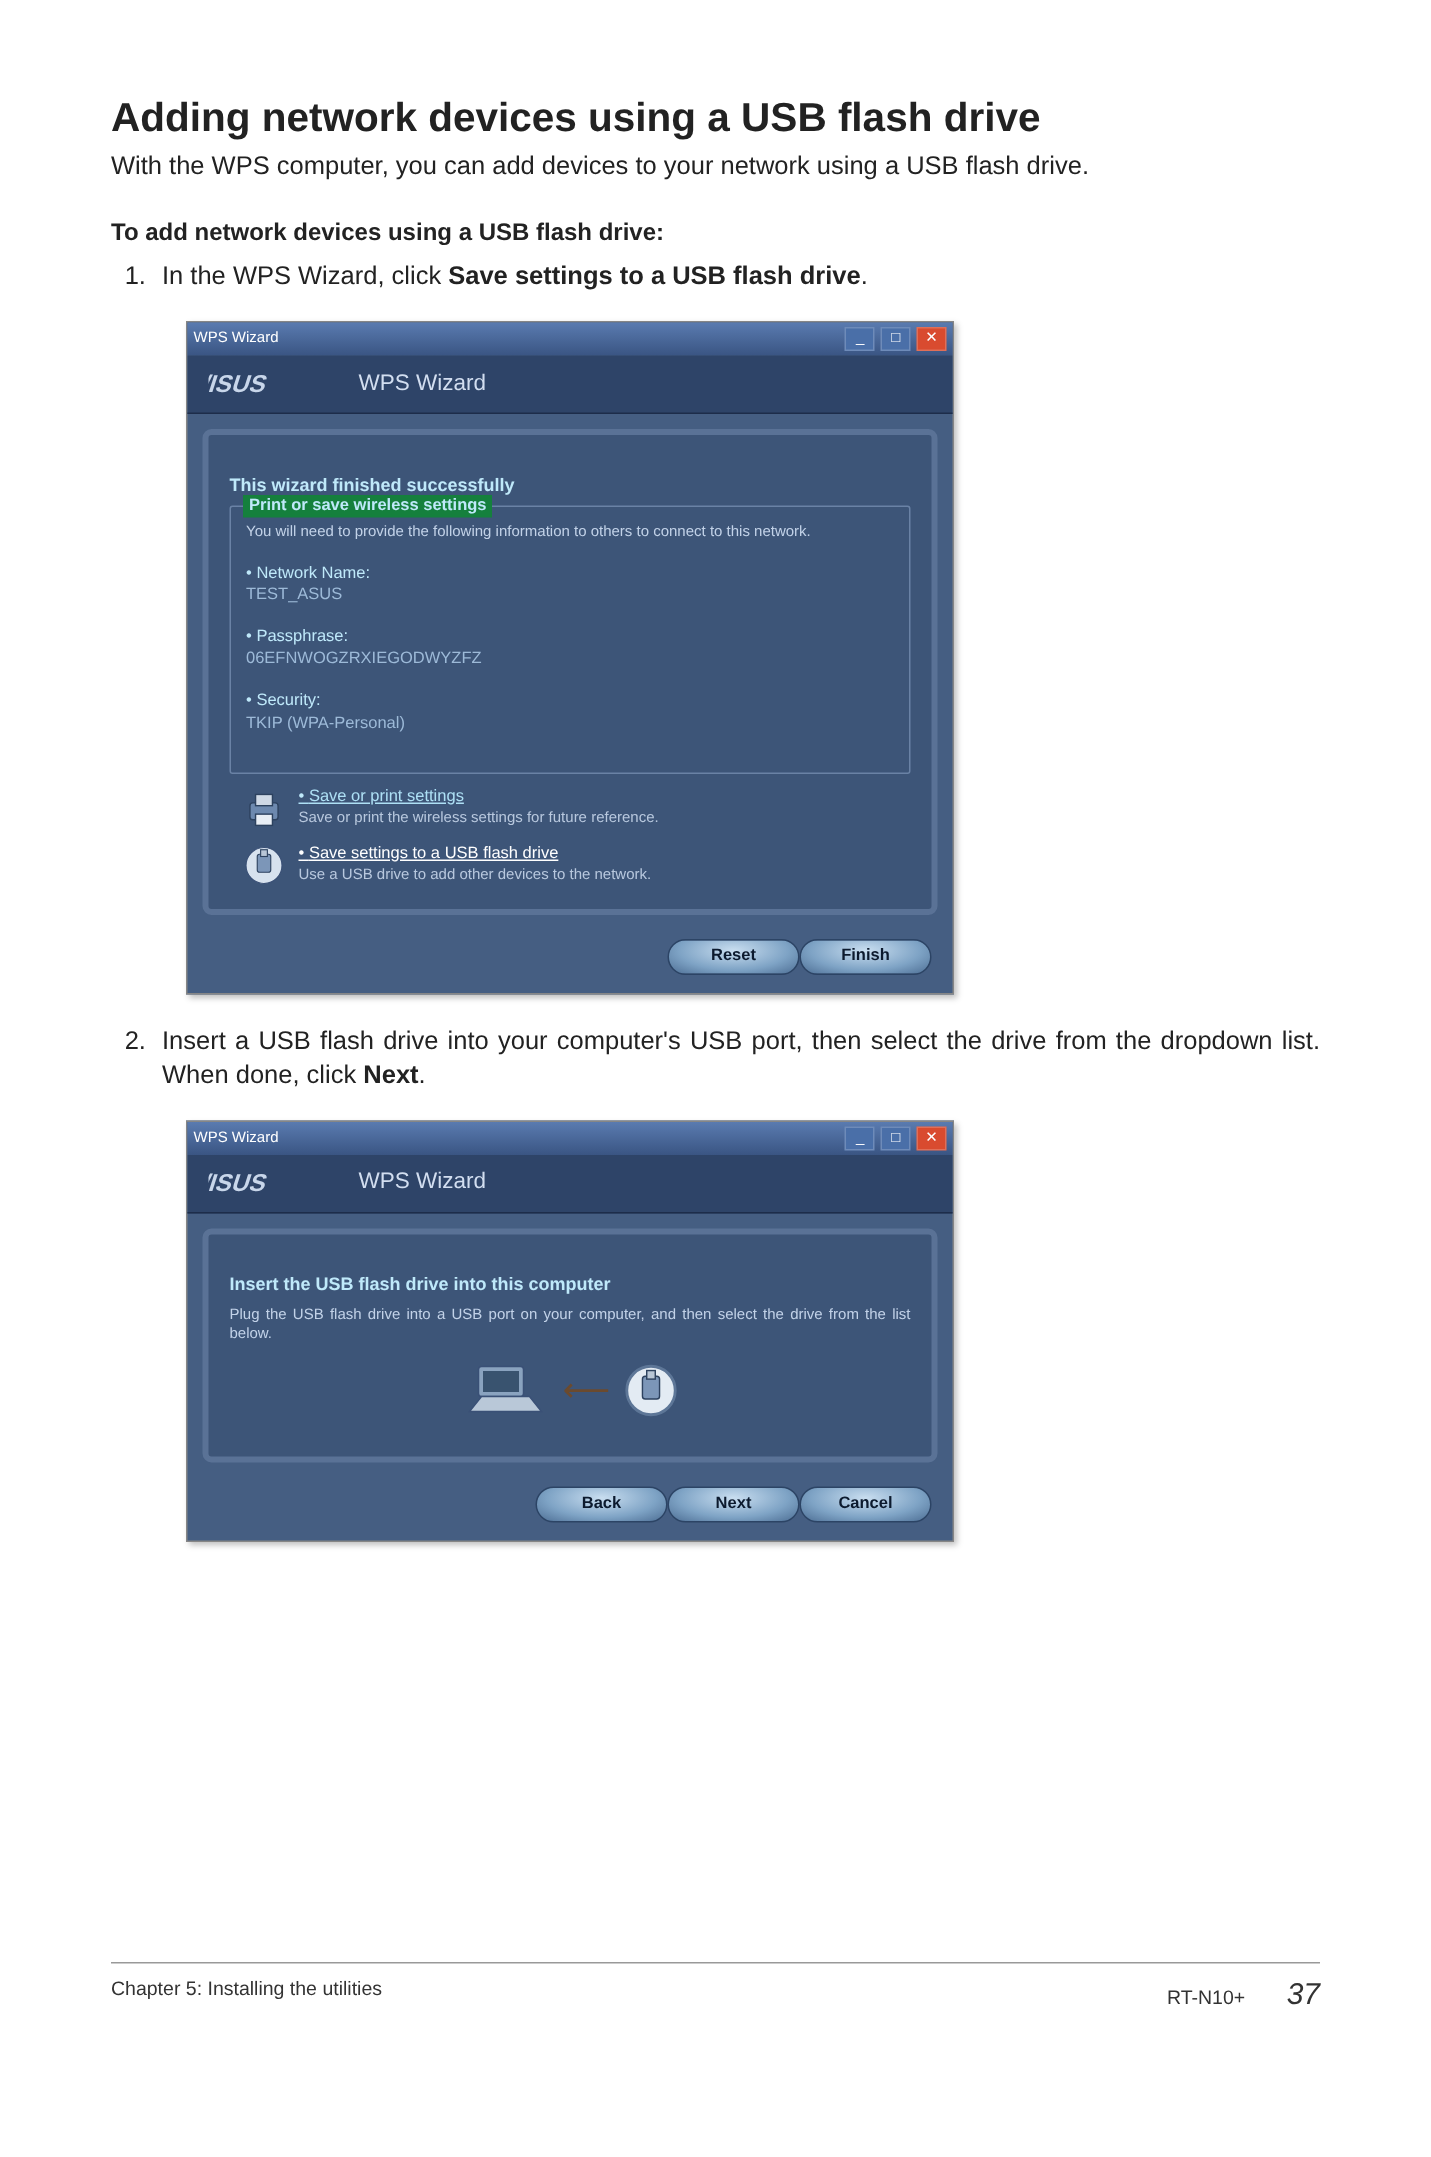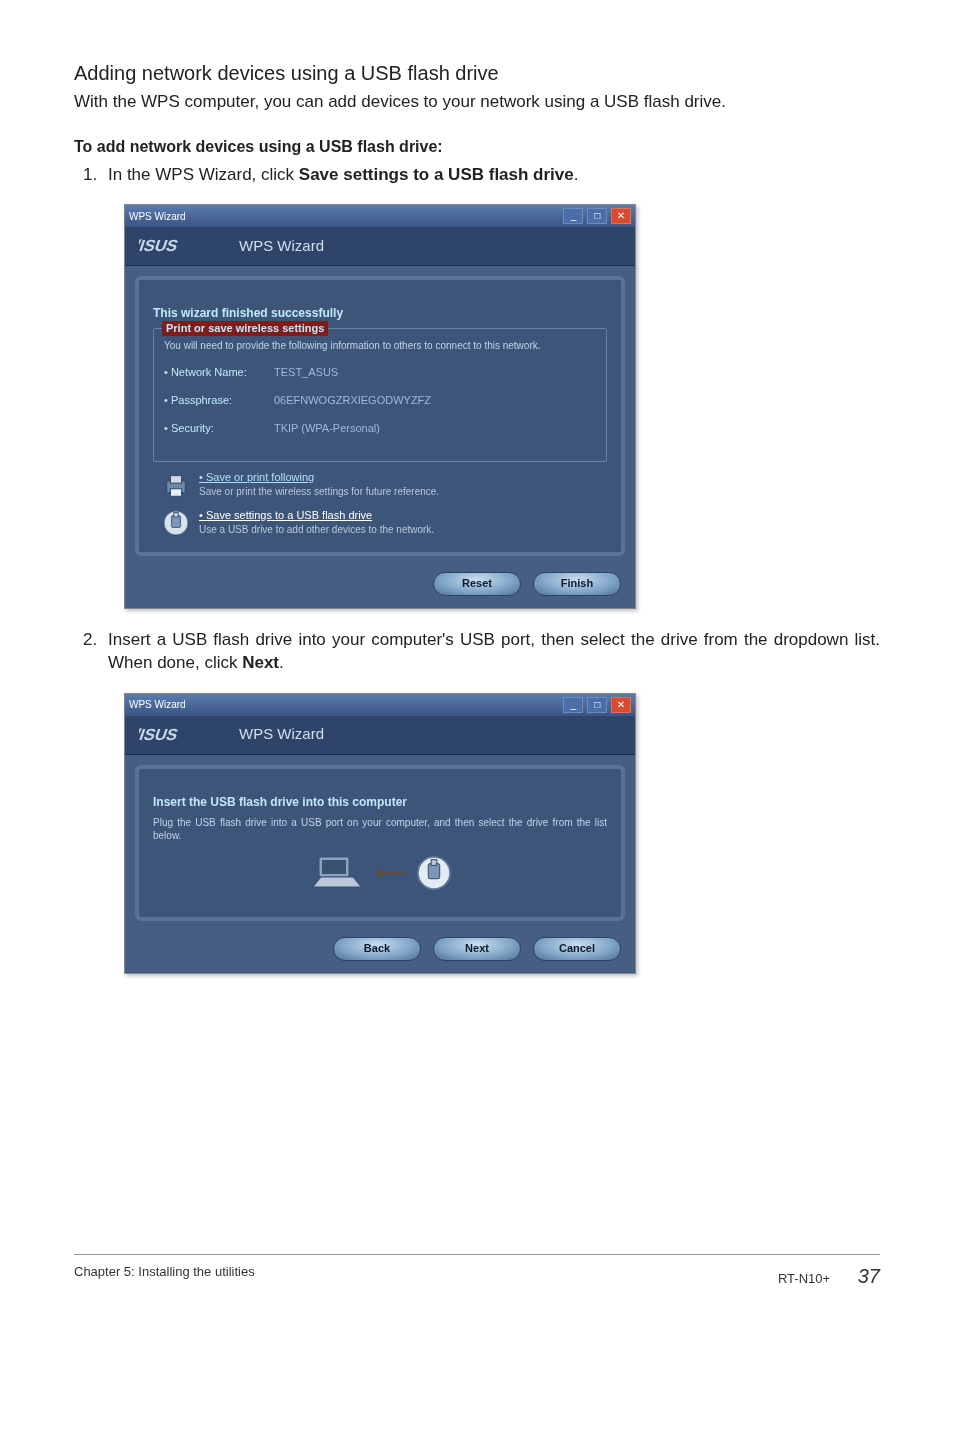--- a/index.html
+++ b/index.html
@@ -1,18 +1,18 @@
 <!DOCTYPE html>
 <html><head>
 <meta charset="utf-8">
 <style>
   html,body{margin:0;padding:0;background:#fff;}
   body{font-family:Arial,Helvetica,sans-serif;color:#222;font-size:17px;line-height:1.35;
        width:954px;min-height:1438px;box-sizing:border-box;padding:60px 74px 40px 74px;position:relative;}
-  h2{font-size:20px;font-weight:normal;margin:0 0 4px 0;}
+  h2{font-size:27px;font-weight:bold;margin:0 0 4px 0;}
   p{margin:4px 0 18px 0;}
   .bold{font-weight:bold;}
   .sub{font-size:16px;margin:22px 0 6px 0;}
   ol{margin:0;padding-left:28px;}
   ol>li{margin-bottom:20px;padding-left:6px;}
   .sc-wrap{margin:18px 0 16px 16px;}
   .sc{border:1px solid #868686;box-shadow:2px 2px 4px rgba(0,0,0,.25);width:510px;background:#455e82;position:relative;}
   .titlebar{height:22px;background:linear-gradient(#5a7bb0,#3a5583);display:flex;align-items:center;
             color:#fff;font-size:10px;padding:0 4px;justify-content:space-between;}
   .tb-btns span{display:inline-block;width:18px;height:14px;margin-left:1px;font-size:10px;
@@ -21,33 +21,33 @@
   .tb-max{background:#4a6fa8;}
   .tb-close{background:#d94b2f;}
   .brand{background:#2e4468;height:38px;display:flex;align-items:center;padding-left:14px;
          border-bottom:1px solid #1d2d4a;}
   .brand svg{height:22px;}
   .brand-text{color:#d2def0;font-size:15px;margin-left:12px;}
   .panel{background:#3d5578;border:4px solid #5a7296;border-radius:6px;margin:10px;padding:25px 14px 14px 14px;
          color:#cdd8ea;font-size:11px;}
   .panel-title{color:#bfe9fa;font-weight:bold;margin-bottom:6px;font-size:12px;}
   .fs{border:1px solid #6a82a5;border-radius:2px;padding:8px 10px 12px 10px;margin-bottom:8px;position:relative;}
-  .fs-legend{position:absolute;top:-8px;left:8px;background:#7f1d1d;padding:0 4px;color:#bfe9fa;font-weight:bold;font-size:11px;}
+  .fs-legend{position:absolute;top:-8px;left:8px;background:#15803d;padding:0 4px;color:#bfe9fa;font-weight:bold;font-size:11px;}
   .smalltext{font-size:10px;color:#c2d2e8;margin:2px 0 8px 0;}
-  .kv{display:flex;margin:13px 0;}
+  .kv{display:flex;margin:13px 0;flex-direction:column;}
   .kv .k{width:110px;color:#bfe9fa;}
   .kv .k::before{content:"• ";color:#bfe9fa;}
   .kv .v{color:#9dbad8;}
   .opt{display:flex;align-items:flex-start;margin:8px 0 0 6px;}
   .opt-icon{width:34px;height:30px;display:flex;align-items:center;justify-content:center;position:relative;flex-shrink:0;}
   .opt-body{margin-left:6px;}
   .opt-body .ot{text-decoration:underline;color:#aee0f5;font-size:11px;}
   .opt-body .ot.active{color:#fff;}
   .opt-body .od{font-size:10px;color:#b8c8de;}
-  .btnrow{display:flex;justify-content:flex-end;gap:12px;padding:6px 14px 12px 0;}
+  .btnrow{display:flex;justify-content:flex-end;gap:0;padding:6px 14px 12px 0;}
   .winbtn{background:radial-gradient(ellipse at 50% 30%,#c9def0,#7ea3c5 60%,#4d6e94);border:1px solid #2c4465;
           border-radius:13px;width:86px;height:22px;color:#0c1a2e;font-size:11px;font-weight:bold;
           display:flex;align-items:center;justify-content:center;}
   .laptop{width:60px;}
   .usbicon{width:38px;}
   .arrow{font-size:22px;color:#6b4a2e;margin:0 8px;}
   .savebox input{background:#1f3150;border:1px solid #6f86a8;color:#fff;height:20px;width:180px;font-size:11px;}
   .savebox select{vertical-align:top;height:20px;background:#e8eef5;border:1px solid #6f86a8;}
   .savebox{margin-top:6px;}
   .centerimg{display:flex;align-items:center;justify-content:center;margin:10px 0 10px 0;}
@@ -105,21 +105,21 @@
 
           <div class="opt">
             <div class="opt-icon">
               <svg viewBox="0 0 32 32" width="30" height="30">
                 <rect x="6" y="12" width="20" height="12" rx="2" fill="#6d89af" stroke="#2d425f"></rect>
                 <rect x="10" y="6" width="12" height="8" fill="#cfd9e6" stroke="#2d425f"></rect>
                 <rect x="10" y="20" width="12" height="8" fill="#e8eef5" stroke="#2d425f"></rect>
               </svg>
             </div>
             <div class="opt-body">
-              <div class="ot"><span style="color:#bfe9fa;">• </span><span>Save or print following</span></div>
+              <div class="ot"><span style="color:#bfe9fa;">• </span><span>Save or print settings</span></div>
               <div class="od">Save or print the wireless settings for future reference.</div>
             </div>
           </div>
 
           <div class="opt">
             <div class="opt-icon">
               <svg viewBox="0 0 40 40" width="30" height="30">
                 <circle cx="20" cy="20" r="16" fill="#d7e2ee" stroke="#3a5076"></circle>
                 <rect x="14" y="10" width="12" height="16" rx="2" fill="#7c96b8" stroke="#2d425f"></rect>
                 <rect x="17" y="6" width="6" height="6" fill="#b8c6d6" stroke="#2d425f"></rect>

